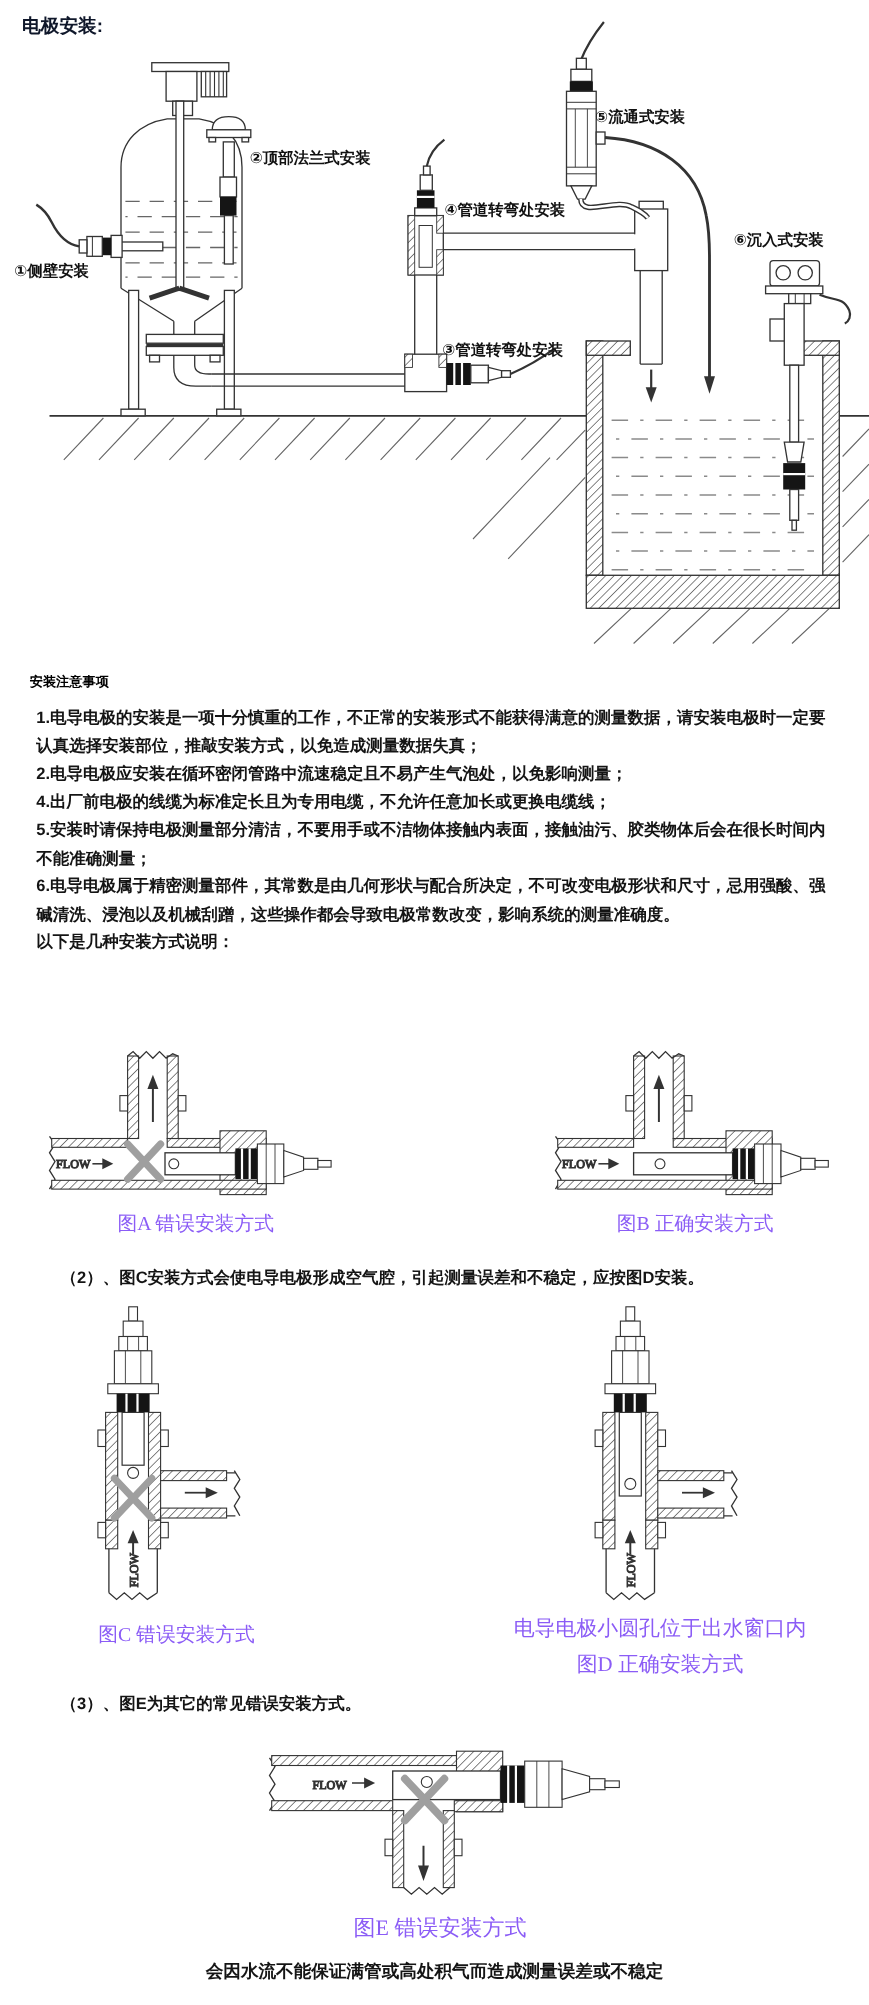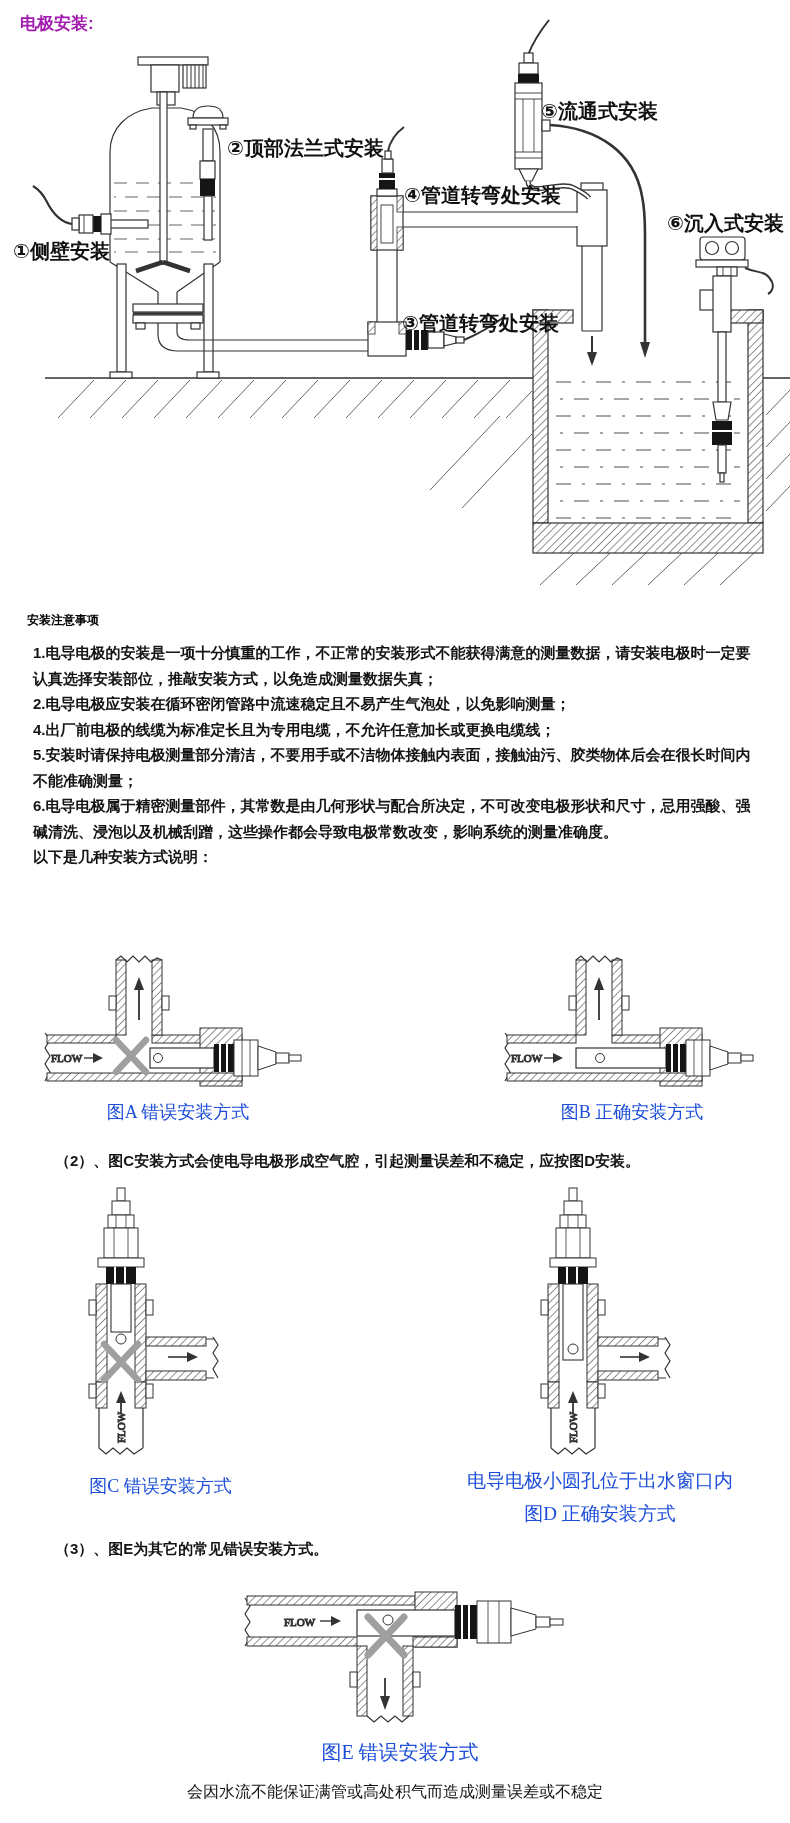--- a/index.html
+++ b/index.html
@@ -1,30 +1,30 @@
 <!DOCTYPE html>
 <html><head>
 <meta charset="utf-8">
 <style>
   html,body{margin:0;padding:0;background:#fff;}
   .page{position:relative;width:790px;height:1823px;background:#fff;overflow:hidden;
         font-family:"Liberation Sans","DejaVu Sans",sans-serif;color:#111;}
-  .title{position:absolute;left:20px;top:12px;font-size:17px;font-weight:700;color:#a21caf;white-space:nowrap;}
-  .dlabel{position:absolute;font-size:20px;font-weight:700;color:#111;white-space:nowrap;z-index:3;}
+  .title{position:absolute;left:20px;top:12px;font-size:17px;font-weight:700;color:#0f172a;white-space:nowrap;}
+  .dlabel{position:absolute;font-size:14px;font-weight:700;color:#111;white-space:nowrap;z-index:3;}
   .notes-title{position:absolute;left:27px;top:612px;font-size:12px;font-weight:700;color:#000;}
   .notes-body{position:absolute;left:33px;top:640px;width:729px;font-size:15px;font-weight:700;
               line-height:25.5px;color:#141414;}
   .notes-body p{margin:0;padding:0;}
   .item-line{position:absolute;left:35px;font-size:15px;font-weight:700;color:#141414;white-space:nowrap;margin-left:20px;}
   .cap{position:absolute;font-family:"Liberation Serif","DejaVu Serif",serif;font-size:18px;
-       color:#1d4ed8;text-align:center;white-space:nowrap;z-index:3;}
+       color:#8b5cf6;text-align:center;white-space:nowrap;z-index:3;}
   .capD{line-height:33px;font-size:19px;white-space:normal;}
   .capE{font-size:20px;}
   .footer{position:absolute;left:0;top:1782px;width:790px;text-align:center;
-          font-size:16px;font-weight:400;color:#141414;z-index:3;}
+          font-size:16px;font-weight:700;color:#141414;z-index:3;}
   svg.canvas{position:absolute;left:0;top:0;z-index:1;}
   svg text.flow{font-family:"Liberation Serif","DejaVu Serif",serif;font-size:11px;fill:#222;}
 </style>
 </head>
 <body>
 
 <div class="page">
 
   <svg class="canvas" width="790" height="1823" viewBox="0 0 790 1823">
     <defs>

